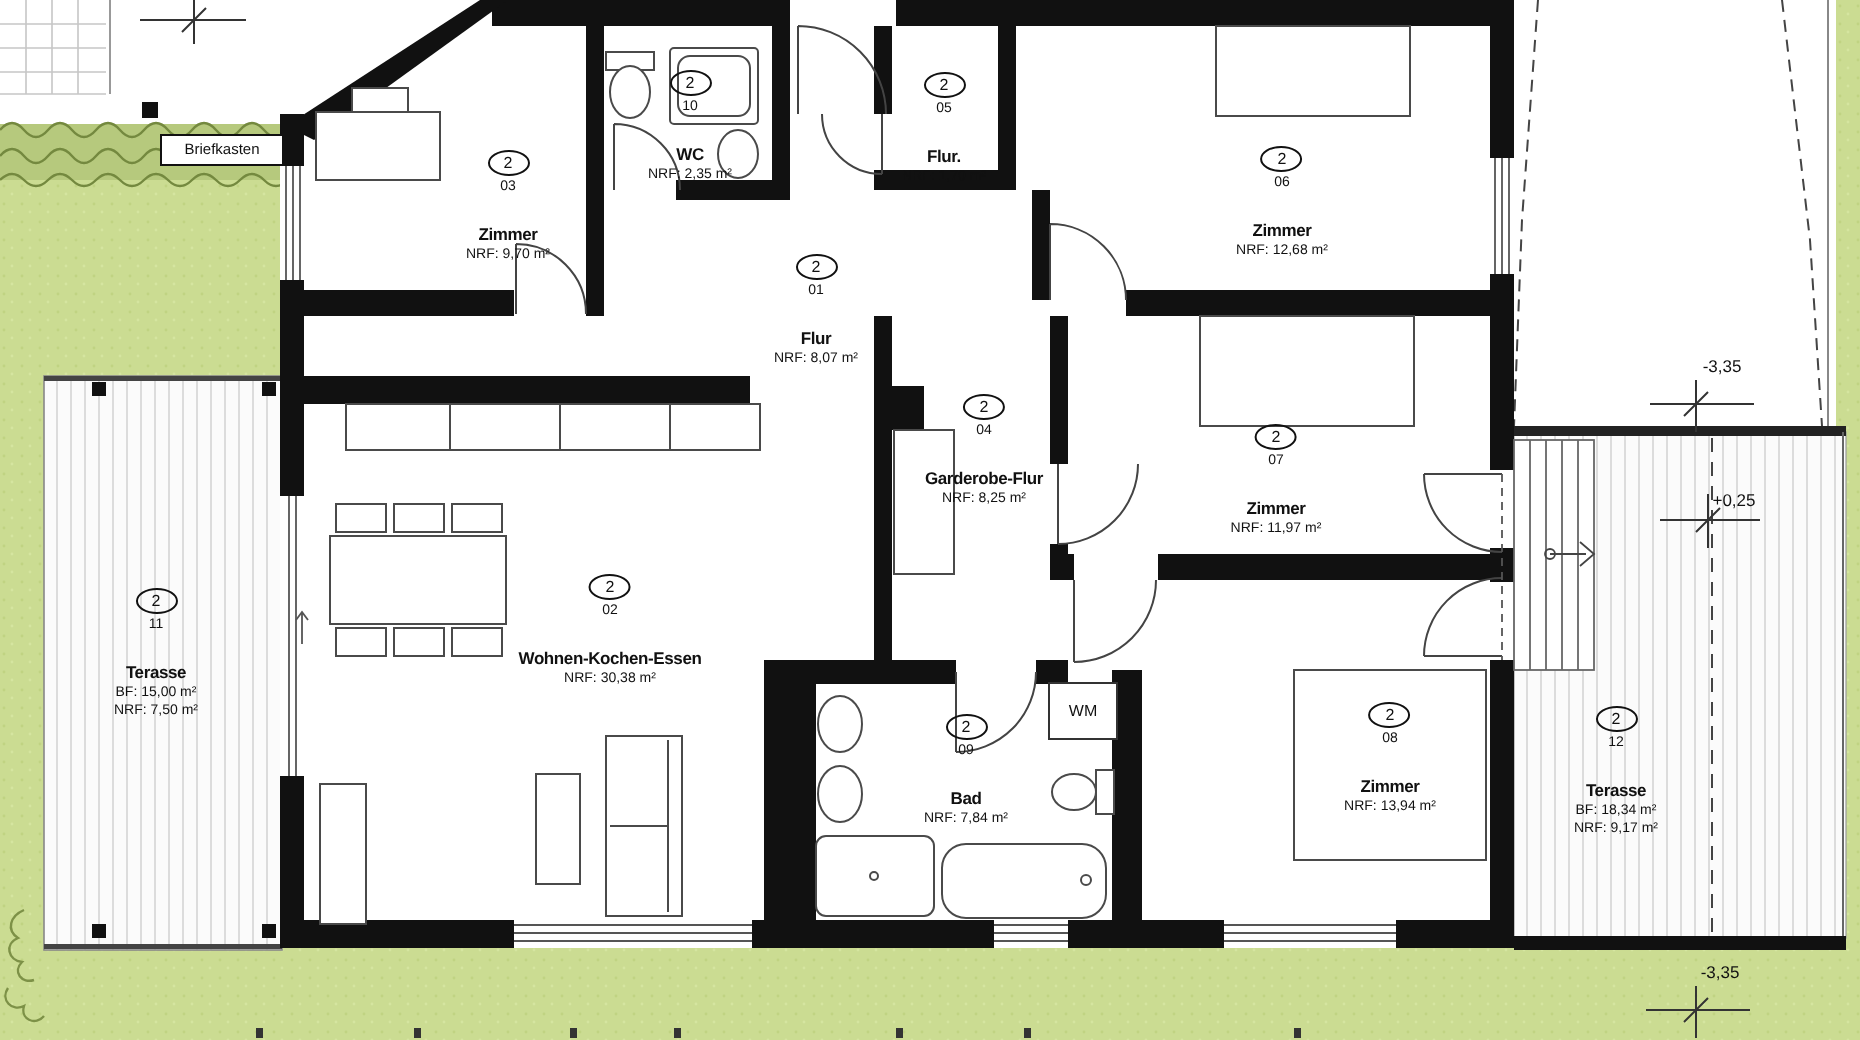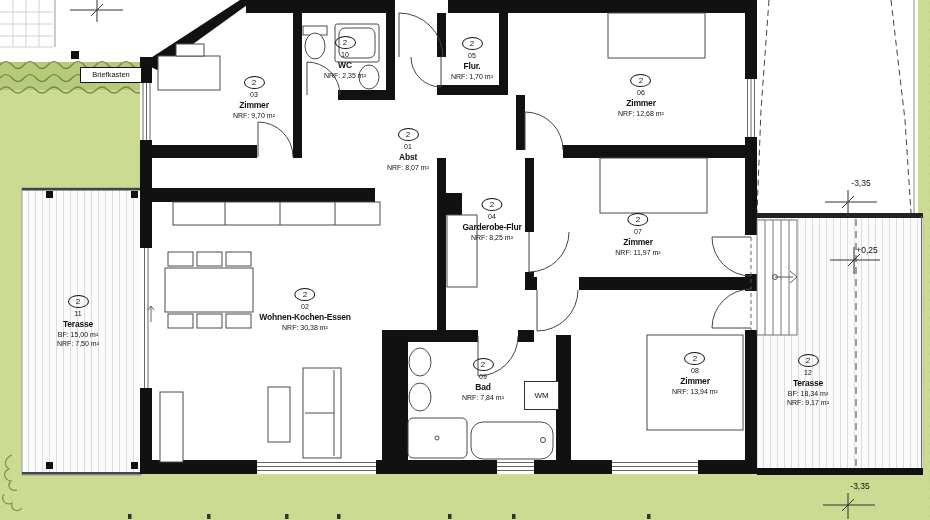--- a/index.html
+++ b/index.html
@@ -6,28 +6,28 @@
   .stage{
     position:relative;width:930px;height:520px;overflow:hidden;
     font-family:"Liberation Sans",sans-serif;color:#111;background:#cbdc92;
   }
   .stage svg{position:absolute;left:0;top:0;}
   
   .rl{position:absolute;transform:translateX(-50%);text-align:center;white-space:nowrap;z-index:5;line-height:1;}
   .badge{display:inline-block;border:1px solid #111;border-radius:50%;
          min-width:15px;height:11px;line-height:11px;font-size:8px;padding:0 2px;background:transparent;}
   .rnum{font-size:7px;margin-top:2px;}
-  .rname{font-size:8.5px;font-weight:bold;margin-top:3px;letter-spacing:-0.2px;}
+  .rname{font-size:8.5px;font-weight:bold;margin-top:16px;letter-spacing:-0.2px;}
   .rarea{font-size:7px;margin-top:2px;}
   .elev{position:absolute;transform:translateX(-50%);font-size:8.5px;z-index:5;}
   .bk-box{position:absolute;left:80px;top:47px;width:60px;height:14px;background:#fff;
           border:1px solid #111;font-size:7.5px;text-align:center;line-height:14px;z-index:5;margin-top:20px;}
   .bk-sq{position:absolute;left:71px;top:51px;width:8px;height:8px;background:#111;z-index:5;}
   .wm-box{position:absolute;left:524px;top:341px;width:33px;height:27px;background:#fff;
-          border:1px solid #333;font-size:8px;text-align:center;line-height:27px;z-index:5;margin-top:40px;}
+          border:1px solid #333;font-size:8px;text-align:center;line-height:27px;z-index:5;}
 </style>
 </head>
 <body>
 
 <div class="stage">
 
   <svg width="930" height="520" viewBox="0 0 930 520">
     <defs>
       <pattern id="grassp" width="9" height="9" patternUnits="userSpaceOnUse">
         <rect width="9" height="9" fill="#cbdc92"></rect>
@@ -252,21 +252,21 @@
 
   <div class="wm-box">WM</div>
 
   <div class="elev" style="left:861px;top:178px">-3,35</div>
   <div class="elev" style="left:867px;top:245px">+0,25</div>
   <div class="elev" style="left:860px;top:481px">-3,35</div>
 
   <div class="rl" style="left:408px;top:124px">
     <div class="badge">2</div>
     <div class="rnum">01</div>
-    <div class="rname">Abst</div>
+    <div class="rname">Flur</div>
     <div class="rarea">NRF: 8,07 m²</div>
   </div>
 
   <div class="rl" style="left:305px;top:284px">
     <div class="badge">2</div>
     <div class="rnum">02</div>
     <div class="rname">Wohnen-Kochen-Essen</div>
     <div class="rarea">NRF: 30,38 m²</div>
   </div>
 

